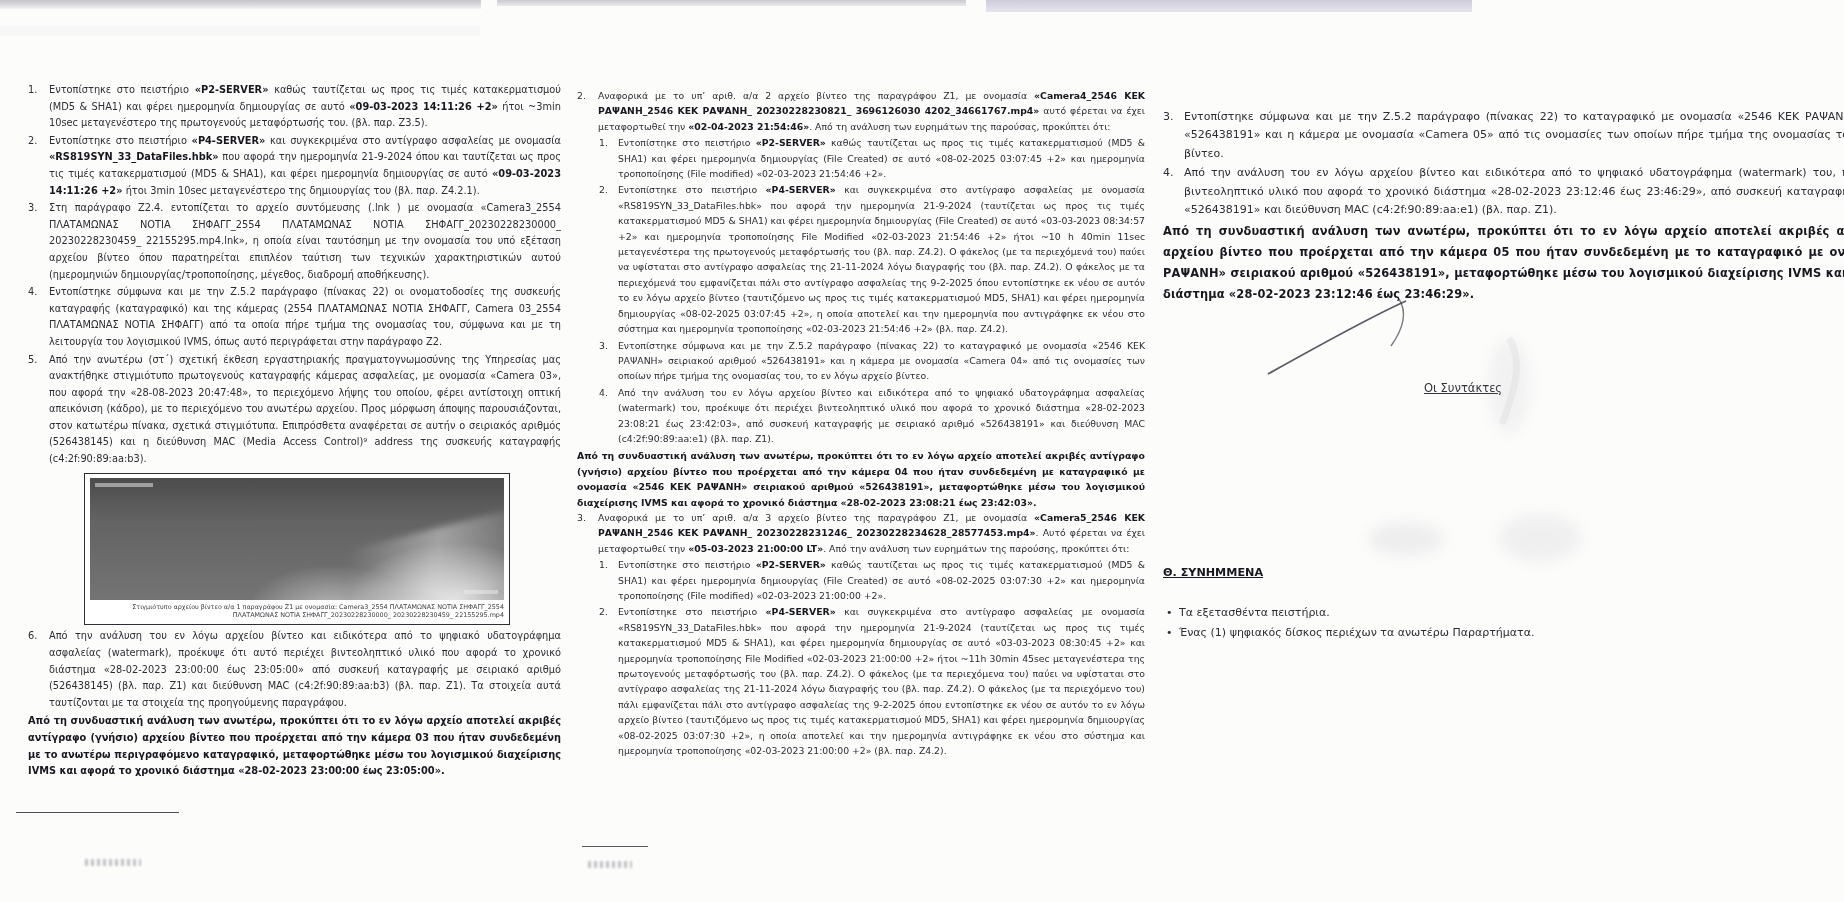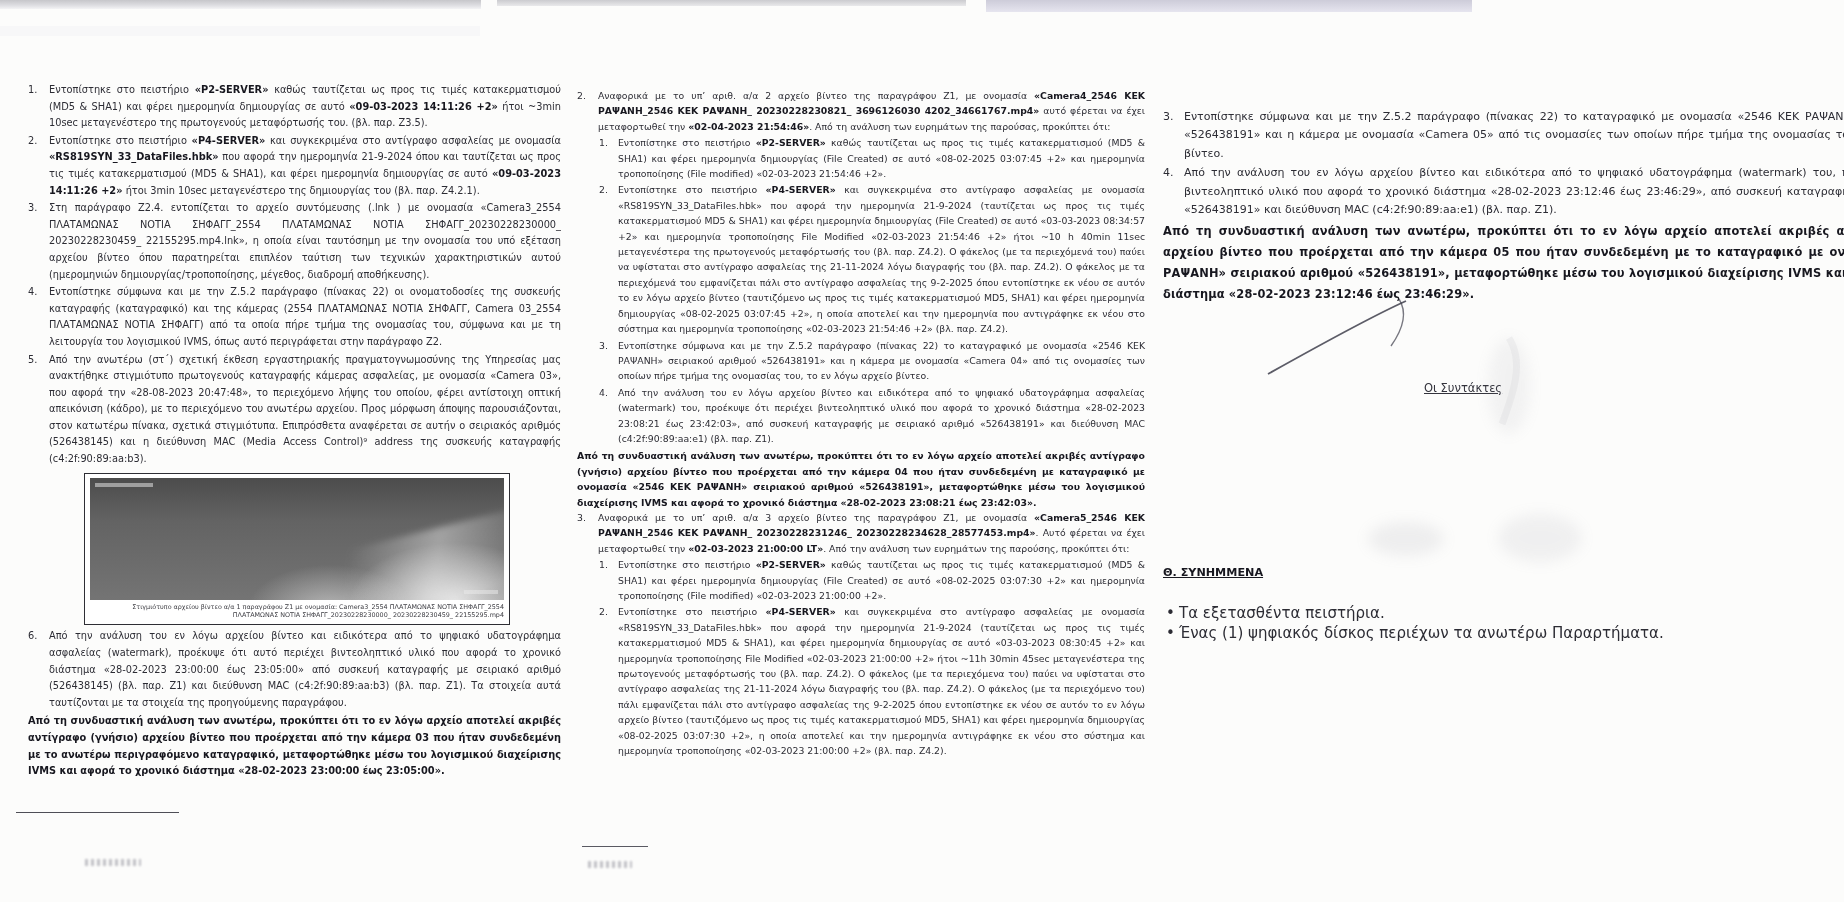--- a/index.html
+++ b/index.html
@@ -58,21 +58,21 @@
   .fnrule2{position:absolute;left:582px;top:846px;width:66px;border-top:1.4px solid #5a5a62;}
   .mark{position:absolute;height:7px;background:repeating-linear-gradient(90deg,#90909a 0 3px,transparent 3px 6px);
         filter:blur(1.1px);opacity:.55;}
   .mark1{left:85px;top:859px;width:56px;}
   .mark2{left:588px;top:861px;width:44px;}
 
   
   .signers{position:absolute;left:1424px;top:381px;font-size:11.5px;color:#33333c;filter:blur(.3px);text-decoration:underline;}
   .attachments{position:absolute;left:1163px;top:566px;width:680px;filter:blur(.3px);}
   .att-h{font-weight:700;text-decoration:underline;font-size:11.2px;color:#17171f;margin-bottom:24px;}
-  .bullet{font-size:15px;line-height:20px;color:#2c2c34;padding-left:16px;position:relative;}
+  .bullet{font-size:11px;line-height:20px;color:#2c2c34;padding-left:16px;position:relative;}
   .bullet::before{content:'•';position:absolute;left:3px;}
   .smudge{position:absolute;background:#9a9aa4;filter:blur(7px);border-radius:50%;}
   .s1{left:1488px;top:338px;width:42px;height:96px;opacity:.10;}
   .s2{left:1368px;top:522px;width:76px;height:34px;opacity:.14;}
   .s3{left:1498px;top:514px;width:84px;height:48px;opacity:.12;}
   .ink{position:absolute;left:0;top:0;pointer-events:none;}
 </style>
 </head>
 <body>
 
@@ -144,21 +144,21 @@
         <div class="tx"><span>Εντοπίστηκε σύμφωνα και με την Ζ.5.2 παράγραφο (πίνακας 22) το καταγραφικό με ονομασία «2546 ΚΕΚ ΡΑΨΑΝΗ» σειριακού αριθμού «526438191» και η κάμερα με ονομασία  «Camera 04» από τις ονομασίες των οποίων πήρε τμήμα της ονομασίας του, το εν λόγω αρχείο βίντεο.</span></div>
       </div>
       <div class="li">
         <span class="num">4.</span>
         <div class="tx"><span>Από την ανάλυση του εν λόγω αρχείου βίντεο και ειδικότερα από το ψηφιακό υδατογράφημα ασφαλείας (watermark) του, προέκυψε ότι περιέχει βιντεοληπτικό υλικό που αφορά το χρονικό διάστημα «28-02-2023 23:08:21 έως 23:42:03», από συσκευή καταγραφής με σειριακό αριθμό «526438191» και διεύθυνση MAC (c4:2f:90:89:aa:e1) (βλ. παρ. Ζ1).</span></div>
       </div>
     </div>
     <div class="concl"><span>Από τη συνδυαστική ανάλυση των ανωτέρω, προκύπτει ότι το εν λόγω αρχείο αποτελεί ακριβές αντίγραφο (γνήσιο) αρχείου βίντεο που προέρχεται από την κάμερα 04 που ήταν συνδεδεμένη με καταγραφικό με ονομασία «2546 ΚΕΚ ΡΑΨΑΝΗ» σειριακού αριθμού «526438191», μεταφορτώθηκε μέσω του λογισμικού διαχείρισης  IVMS και αφορά το χρονικό διάστημα «28-02-2023 23:08:21 έως 23:42:03».</span></div>
     <div class="li">
       <span class="num">3.</span>
-      <div class="tx"><span>Αναφορικά με το υπ’ αριθ. α/α 3 αρχείο βίντεο της παραγράφου Ζ1, με ονομασία </span><b>«Camera5_2546 ΚΕΚ ΡΑΨΑΝΗ_2546 ΚΕΚ ΡΑΨΑΝΗ_ 20230228231246_ 20230228234628_28577453.mp4»</b><span>. Αυτό φέρεται να έχει μεταφορτωθεί την </span><b>«02-03-2023  21:00:00 LT»</b><span>. Από την ανάλυση των ευρημάτων της παρούσης, προκύπτει ότι:</span></div>
+      <div class="tx"><span>Αναφορικά με το υπ’ αριθ. α/α 3 αρχείο βίντεο της παραγράφου Ζ1, με ονομασία </span><b>«Camera5_2546 ΚΕΚ ΡΑΨΑΝΗ_2546 ΚΕΚ ΡΑΨΑΝΗ_ 20230228231246_ 20230228234628_28577453.mp4»</b><span>. Αυτό φέρεται να έχει μεταφορτωθεί την </span><b>«05-03-2023  21:00:00 LT»</b><span>. Από την ανάλυση των ευρημάτων της παρούσης, προκύπτει ότι:</span></div>
     </div>
     <div class="subs">
       <div class="li">
         <span class="num">1.</span>
         <div class="tx"><span>Εντοπίστηκε στο πειστήριο </span><b>«P2-SERVER»</b><span> καθώς ταυτίζεται ως προς τις τιμές κατακερματισμού (MD5 &amp; SHA1) και φέρει ημερομηνία δημιουργίας (File Created) σε αυτό «08-02-2025  03:07:30 +2» και ημερομηνία τροποποίησης (File modified) «02-03-2023  21:00:00 +2».</span></div>
       </div>
       <div class="li">
         <span class="num">2.</span>
         <div class="tx"><span>Εντοπίστηκε στο πειστήριο </span><b>«P4-SERVER»</b><span> και συγκεκριμένα στο αντίγραφο ασφαλείας με ονομασία «RS819SYN_33_DataFiles.hbk» που αφορά την ημερομηνία 21-9-2024 (ταυτίζεται ως προς τις τιμές κατακερματισμού MD5 &amp; SHA1), και φέρει ημερομηνία δημιουργίας σε αυτό «03-03-2023  08:30:45 +2» και ημερομηνία τροποποίησης File Modified «02-03-2023  21:00:00 +2» ήτοι ~11h 30min 45sec μεταγενέστερα της πρωτογενούς μεταφόρτωσής του (βλ. παρ. Ζ4.2). Ο φάκελος (με τα περιεχόμενα του) παύει να υφίσταται στο αντίγραφο ασφαλείας της 21-11-2024 λόγω διαγραφής του (βλ. παρ. Ζ4.2). Ο φάκελος (με τα περιεχόμενο του) πάλι εμφανίζεται πάλι στο αντίγραφο ασφαλείας της 9-2-2025 όπου εντοπίστηκε εκ νέου σε αυτόν το εν λόγω αρχείο βίντεο (ταυτιζόμενο ως προς τις τιμές κατακερματισμού MD5, SHA1) και φέρει ημερομηνία δημιουργίας «08-02-2025 03:07:30  +2», η οποία αποτελεί και την ημερομηνία αντιγράφηκε εκ νέου στο σύστημα και ημερομηνία τροποποίησης «02-03-2023  21:00:00 +2» (βλ. παρ. Ζ4.2).</span></div>
       </div>

